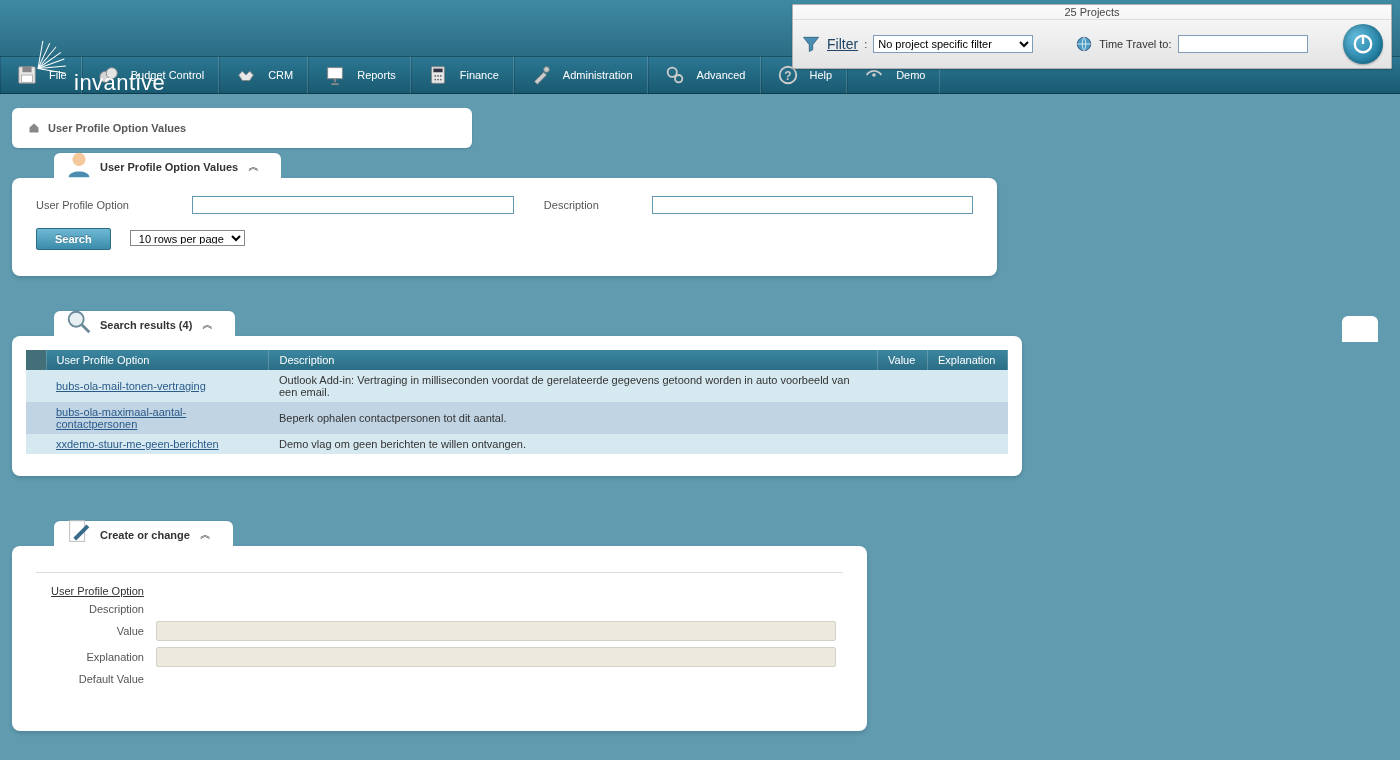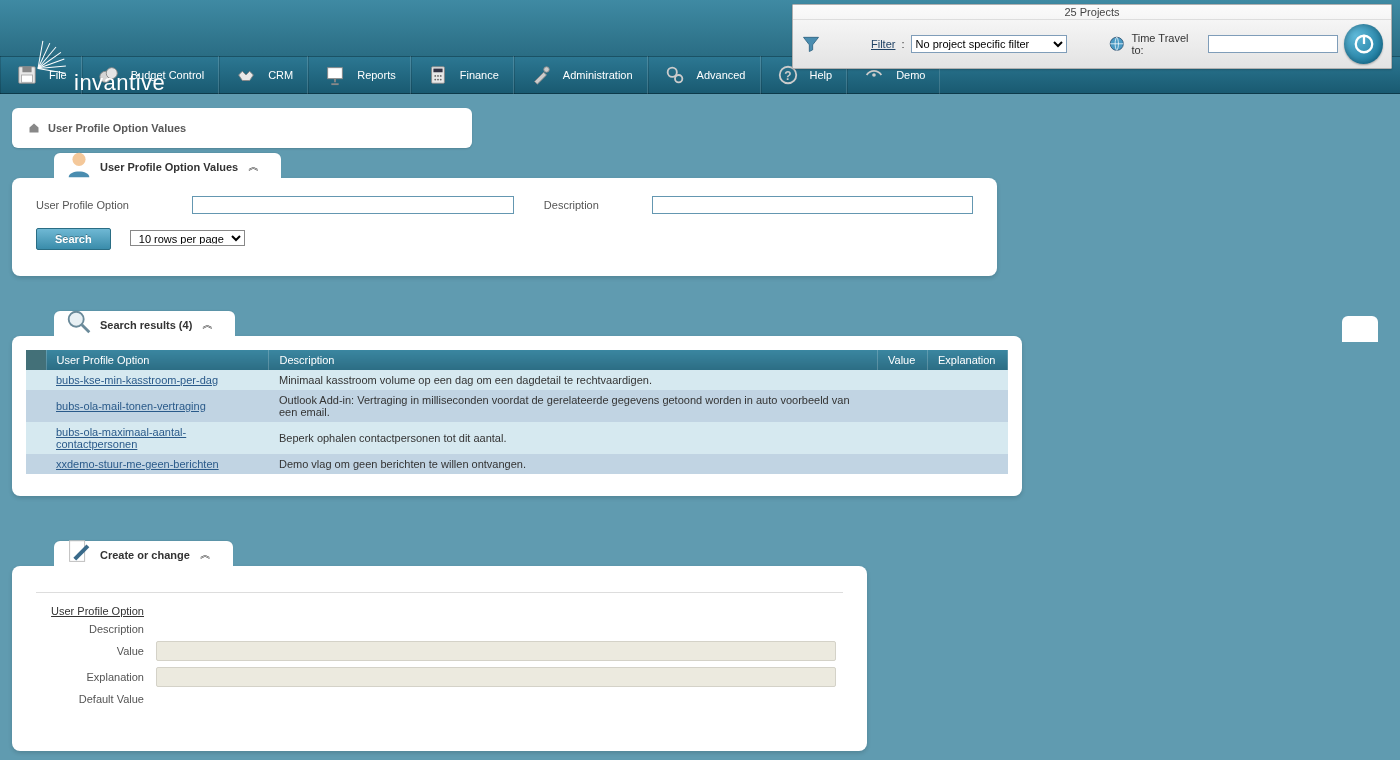--- a/index.html
+++ b/index.html
@@ -9,21 +9,21 @@
 .header { background: linear-gradient(to bottom, #3f8aa3 0%, #2a6d84 100%); height: 56px; position: relative; }
 .logo { position: absolute; left: 20px; top: 12px; margin-top: 34px; }
 .logo-burst { display:inline-block; width:60px; height:36px; position:relative; }
 .logo-burst span { position:absolute; background:#fff; height:1px; width:28px; transform-origin:left center; left:18px; top:22px; }
 .logo-text { color:#fff; font-size:22px; font-weight:300; position:absolute; left:54px; top:24px; letter-spacing:0.5px; }
 .top-panel { position:absolute; right:8px; top:4px; width:600px; background:linear-gradient(to bottom,#fbfbfb,#e3e3e3); border:1px solid #b0b0b0; border-radius:1px; box-shadow:0 1px 2px rgba(0,0,0,0.2); }
 .top-panel-title { text-align:center; font-size:11px; color:#444; padding:1px 0; border-bottom:1px solid #ddd; }
 .top-panel-row { display:flex; align-items:center; padding:4px 8px; gap:6px; }
 .filter-icon { width:20px; height:20px; position:relative; }
 .filter-icon svg { width:20px; height:20px; }
-.top-panel a { color:#246; text-decoration:underline; font-size:11px;margin-left:44px; }
+.top-panel a { color:#246; text-decoration:underline; font-size:14px; }
 .top-panel select { font-size:11px; width:160px; height:18px; border:1px solid #7f9db9; background:#fff; }
 .globe-icon { width:18px; height:18px; display:inline-block; }
 .tt-label { font-size:11px; color:#333; }
 .tt-input { width:130px; height:18px; border:1px solid #7f9db9; background:#fff; }
 .power-btn { margin-left:auto; width:40px; height:40px; border-radius:50%; background:radial-gradient(circle at 30% 30%, #5fb8d8, #0a6a8f); display:flex; align-items:center; justify-content:center; cursor:pointer; box-shadow:inset 0 0 6px rgba(0,0,0,0.3), 0 1px 2px rgba(0,0,0,0.3); }
 .power-btn svg { width:22px; height:22px; }
 
 
 .menubar { background:linear-gradient(to bottom,#2c7792 0%,#195a71 100%); height:38px; display:flex; align-items:center; border-top:1px solid #1a5265; border-bottom:1px solid #0d3a4a; }
 .menu-item { display:flex; align-items:center; color:#fff; font-size:11px; padding:0 14px; height:38px; cursor:pointer; gap:10px; border-right:1px solid rgba(255,255,255,0.15); border-left:1px solid rgba(0,0,0,0.15); }
@@ -272,27 +272,20 @@
             <th class="corner"></th>
             <th>User Profile Option</th>
             <th>Description</th>
             <th style="width:50px">Value</th>
             <th style="width:80px">Explanation</th>
           </tr>
         </thead>
         <tbody id="results-body">
             <tr>
               <td></td>
-              <td><span class="row-link">bubs-kse-min-kasstroom-per-dag</span></td>
-              <td class="desc-cell">Minimaal kasstroom volume op een dag om een dagdetail te rechtvaardigen.</td>
-              <td></td>
-              <td></td>
-            </tr>
-            <tr>
-              <td></td>
               <td><span class="row-link">bubs-ola-mail-tonen-vertraging</span></td>
               <td class="desc-cell">Outlook Add-in: Vertraging in milliseconden voordat de gerelateerde gegevens getoond worden in auto voorbeeld van een email.</td>
               <td></td>
               <td></td>
             </tr>
             <tr>
               <td></td>
               <td><span class="row-link">bubs-ola-maximaal-aantal-contactpersonen</span></td>
               <td class="desc-cell">Beperk ophalen contactpersonen tot dit aantal.</td>
               <td></td>

